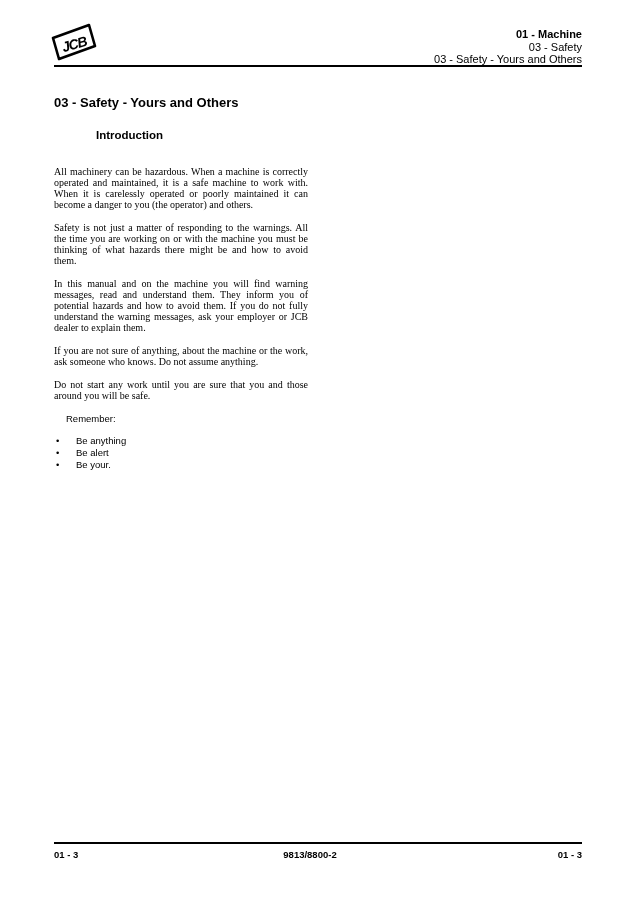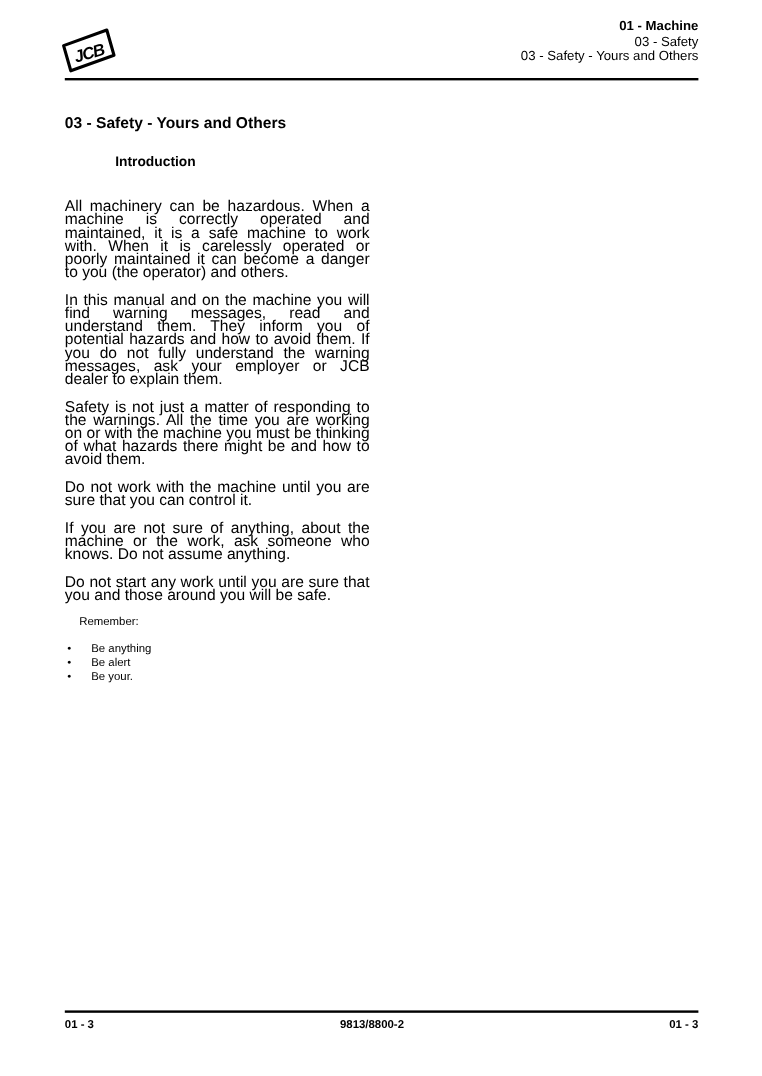--- a/index.html
+++ b/index.html
@@ -11,40 +11,41 @@
     background: #ffffff;
     color: #000000;
     font-family: "Liberation Sans", "DejaVu Sans", sans-serif;
     overflow: hidden;
   }
 
   
   .header { position: absolute; top: 0; left: 0; right: 0; height: 67px; }
   .logo-wrap { position: absolute; left: 48px; top: 21px; width: 52px; height: 42px; }
   .header-meta {
-    position: absolute; right: 53px; top: 15px;
+    position: absolute; right: 53px; top: 27px;
     text-align: right; line-height: 13px;
   }
   .header-meta .hm-line1 { font-size: 11px; font-weight: bold; line-height: 14px; }
   .header-meta .hm-line2, .header-meta .hm-line3 { font-size: 11px; line-height: 12px; }
   .header-rule {
     position: absolute; left: 54px; right: 53px; top: 65px;
     height: 2px; background: #000000;
   }
 
   
   .content {
     position: absolute; top: 67px; left: 54px; width: 254px;
   }
   .doc-title { font-size: 13px; font-weight: bold; margin-top: 28px; letter-spacing: 0; }
   .doc-subtitle { font-size: 11.5px; font-weight: bold; margin-top: 19px; margin-left: 42px; }
   .body-text p {
-    font-size: 13px; line-height: 11px;
+    font-size: 10px; line-height: 11px;
     text-align: justify;
     margin-top: 12px;
+    font-family: Liberation Serif, serif;
   }
   .body-text p.first { margin-top: 25px; }
   .remember { font-size: 9.5px; line-height: 11px; margin-top: 12px; padding-left: 12px; }
   ul.bullets { list-style: none; margin-top: 11px; }
   ul.bullets li {
     position: relative;
     font-size: 9.5px; line-height: 12px;
     padding-left: 22px;
   }
   ul.bullets li .bullet-dot {
@@ -84,23 +85,22 @@
     </div>
     <div class="header-rule"></div>
   </div>
 
   <div class="content">
     <h1 class="doc-title">03 - Safety - Yours and Others</h1>
     <h2 class="doc-subtitle">Introduction</h2>
 
     <div class="body-text">
       <p class="first">All machinery can be hazardous. When a machine is correctly operated and maintained, it is a safe machine to work with. When it is carelessly operated or poorly maintained it can become a danger to you (the operator) and others.</p>
+      <p>Safety is not just a matter of responding to the warnings. All the time you are working on or with the machine you must be thinking of what hazards there might be and how to avoid them.</p>
       <p>In this manual and on the machine you will find warning messages, read and understand them. They inform you of potential hazards and how to avoid them. If you do not fully understand the warning messages, ask your employer or JCB dealer to explain them.</p>
-      <p>Safety is not just a matter of responding to the warnings. All the time you are working on or with the machine you must be thinking of what hazards there might be and how to avoid them.</p>
-      <p>Do not work with the machine until you are sure that you can control it.</p>
       <p>If you are not sure of anything, about the machine or the work, ask someone who knows. Do not assume anything.</p>
       <p>Do not start any work until you are sure that you and those around you will be safe.</p>
     </div>
 
     <div class="remember">Remember:</div>
 
     <ul class="bullets">
       <li>
         <span class="bullet-dot">•</span>
         <span>Be anything</span>

